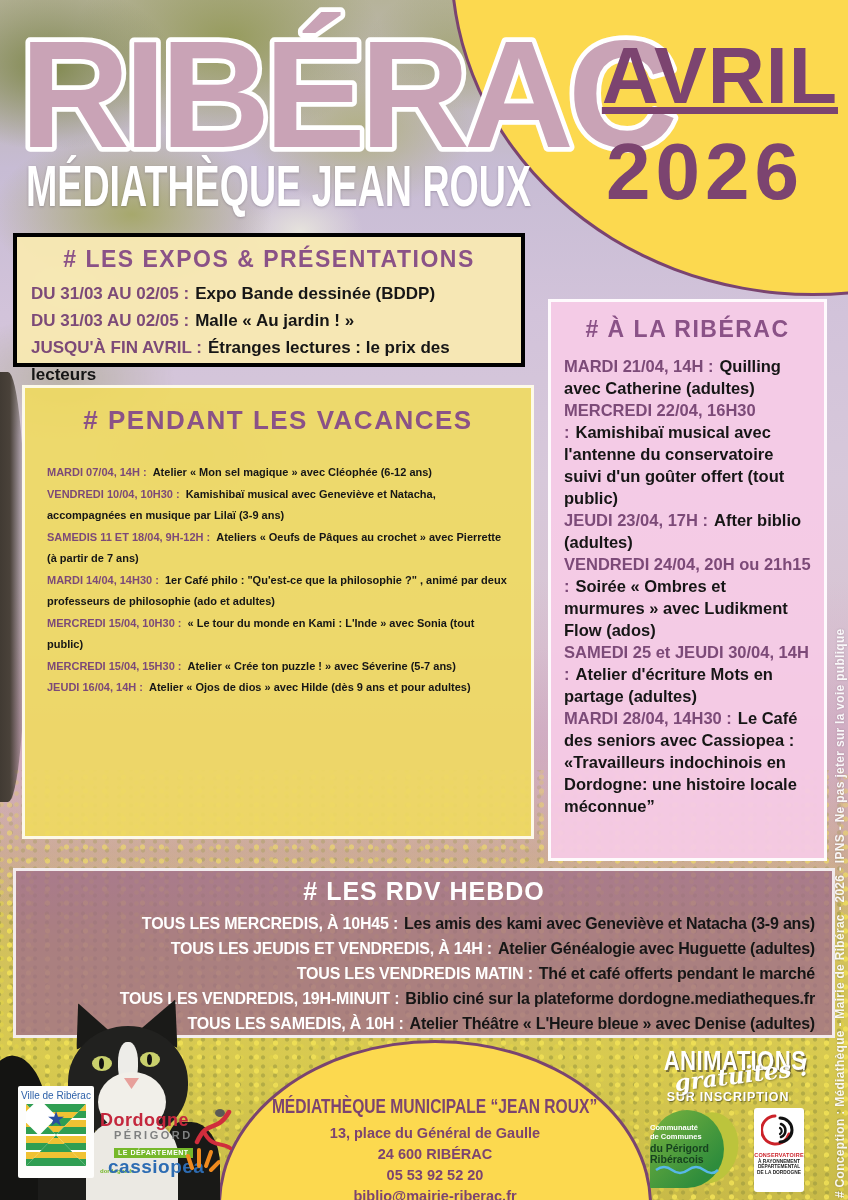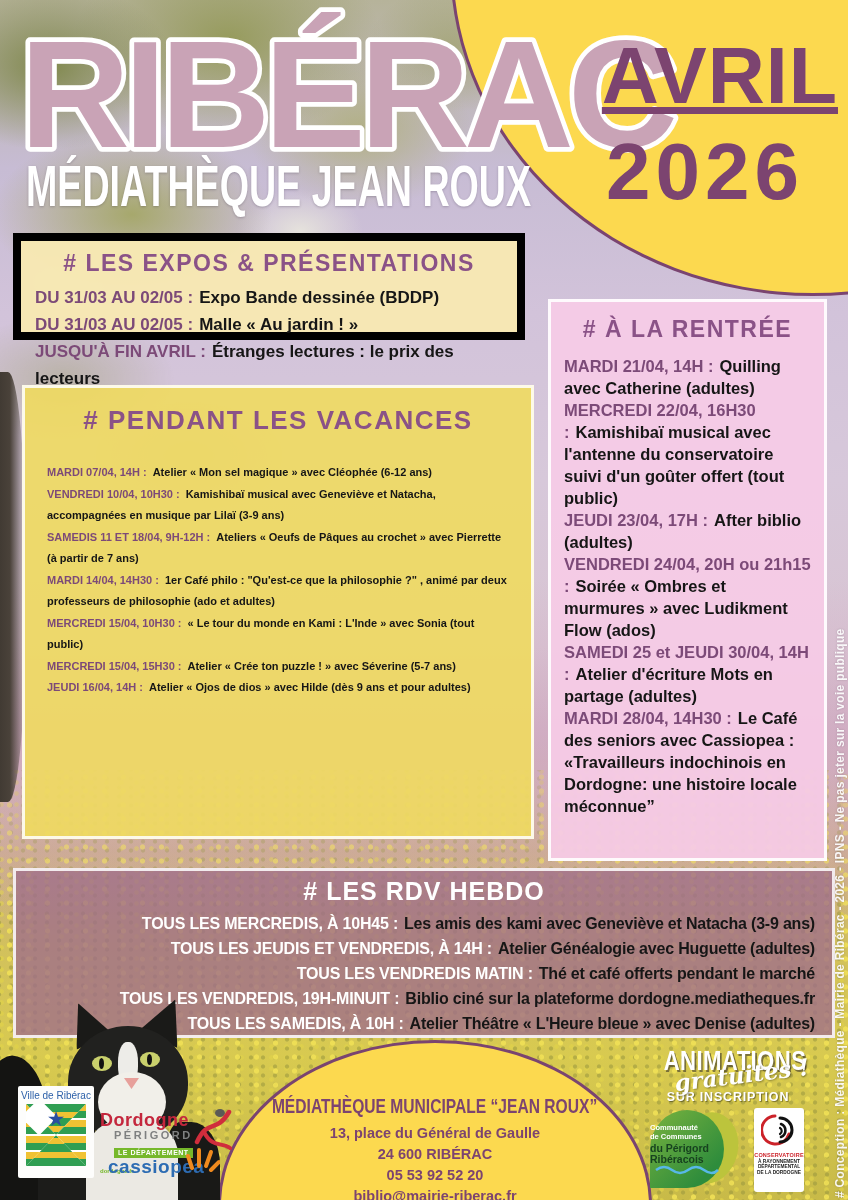--- a/index.html
+++ b/index.html
@@ -51,22 +51,22 @@
     color:#7c4470;font-size:79px;letter-spacing:1px;text-decoration:underline;}
   .year{position:absolute;left:560px;top:126px;width:290px;text-align:center;z-index:3;
     color:#7c4470;font-size:80px;letter-spacing:5px;}
 
   
   .box{position:absolute;box-sizing:border-box;z-index:4;}
   .sec-title{text-align:center;color:#8a5287;letter-spacing:1.5px;}
   .lbl{color:#7c4a78;margin-right:6px;}
   .txt{color:#161616;}
 
-  .expos{left:13px;top:233px;width:512px;height:107px;background:rgba(247,232,179,.97);
-    border:8px solid #000000;padding:0 14px;}
+  .expos{left:13px;top:233px;width:512px;height:134px;background:rgba(247,232,179,.97);
+    border:4px solid #000000;padding:0 14px;}
   .expos .sec-title{font-size:23px;margin:9px 0 7px;}
   .expos .ev{font-size:17px;line-height:27px;}
 
   .vacances{left:22px;top:385px;width:512px;height:454px;background:rgba(239,218,95,.90);
     border:3px solid rgba(255,255,255,.85);padding:0 22px;}
   .vacances .sec-title{font-size:26px;margin:17px 0 26px;}
   .vacances .ev{font-size:11px;line-height:21.5px;}
 
   .rentree{left:548px;top:299px;width:279px;height:562px;background:rgba(246,203,230,.93);
     border:3px solid rgba(255,255,255,.9);padding:0 13px;}
@@ -206,21 +206,21 @@
     <div class="ev"><span class="lbl">MARDI 07/04, 14H :</span><span class="txt">Atelier « Mon sel magique » avec Cléophée (6-12 ans)</span></div>
     <div class="ev"><span class="lbl">VENDREDI 10/04, 10H30 :</span><span class="txt">Kamishibaï musical avec Geneviève et Natacha, accompagnées en musique par Lilaï (3-9 ans)</span></div>
     <div class="ev"><span class="lbl">SAMEDIS 11 ET 18/04, 9H-12H :</span><span class="txt">Ateliers « Oeufs de Pâques au crochet » avec Pierrette (à partir de 7 ans)</span></div>
     <div class="ev"><span class="lbl">MARDI 14/04, 14H30 :</span><span class="txt">1er Café philo : "Qu'est-ce que la philosophie ?" , animé par deux professeurs de philosophie (ado et adultes)</span></div>
     <div class="ev"><span class="lbl">MERCREDI 15/04, 10H30 :</span><span class="txt">« Le tour du monde en Kami : L'Inde » avec Sonia (tout public)</span></div>
     <div class="ev"><span class="lbl">MERCREDI 15/04, 15H30 :</span><span class="txt">Atelier « Crée ton puzzle ! » avec Séverine (5-7 ans)</span></div>
     <div class="ev"><span class="lbl">JEUDI 16/04, 14H :</span><span class="txt">Atelier « Ojos de dios » avec Hilde (dès 9 ans et pour adultes)</span></div>
   </section>
 
   <section class="box rentree">
-    <div class="sec-title"># À LA RENTRÉE</div>
+    <div class="sec-title"># À LA RIBÉRAC</div>
     <div class="ev"><span class="lbl">MARDI 21/04, 14H :</span><span class="txt">Quilling avec Catherine (adultes)</span></div>
     <div class="ev"><span class="lbl">MERCREDI 22/04, 16H30 :</span><span class="txt">Kamishibaï musical avec l'antenne du conservatoire suivi d'un goûter offert (tout public)</span></div>
     <div class="ev"><span class="lbl">JEUDI 23/04, 17H :</span><span class="txt">After biblio  (adultes)</span></div>
     <div class="ev"><span class="lbl">VENDREDI 24/04, 20H ou 21h15 :</span><span class="txt">Soirée « Ombres et murmures » avec Ludikment Flow (ados)</span></div>
     <div class="ev"><span class="lbl">SAMEDI 25 et JEUDI 30/04, 14H :</span><span class="txt">Atelier d'écriture Mots en partage (adultes)</span></div>
     <div class="ev"><span class="lbl">MARDI 28/04, 14H30 :</span><span class="txt">Le Café des seniors avec Cassiopea : «Travailleurs indochinois en Dordogne: une histoire locale méconnue”</span></div>
   </section>
 
   <section class="box hebdo">
     <div class="sec-title"># LES RDV HEBDO</div>

